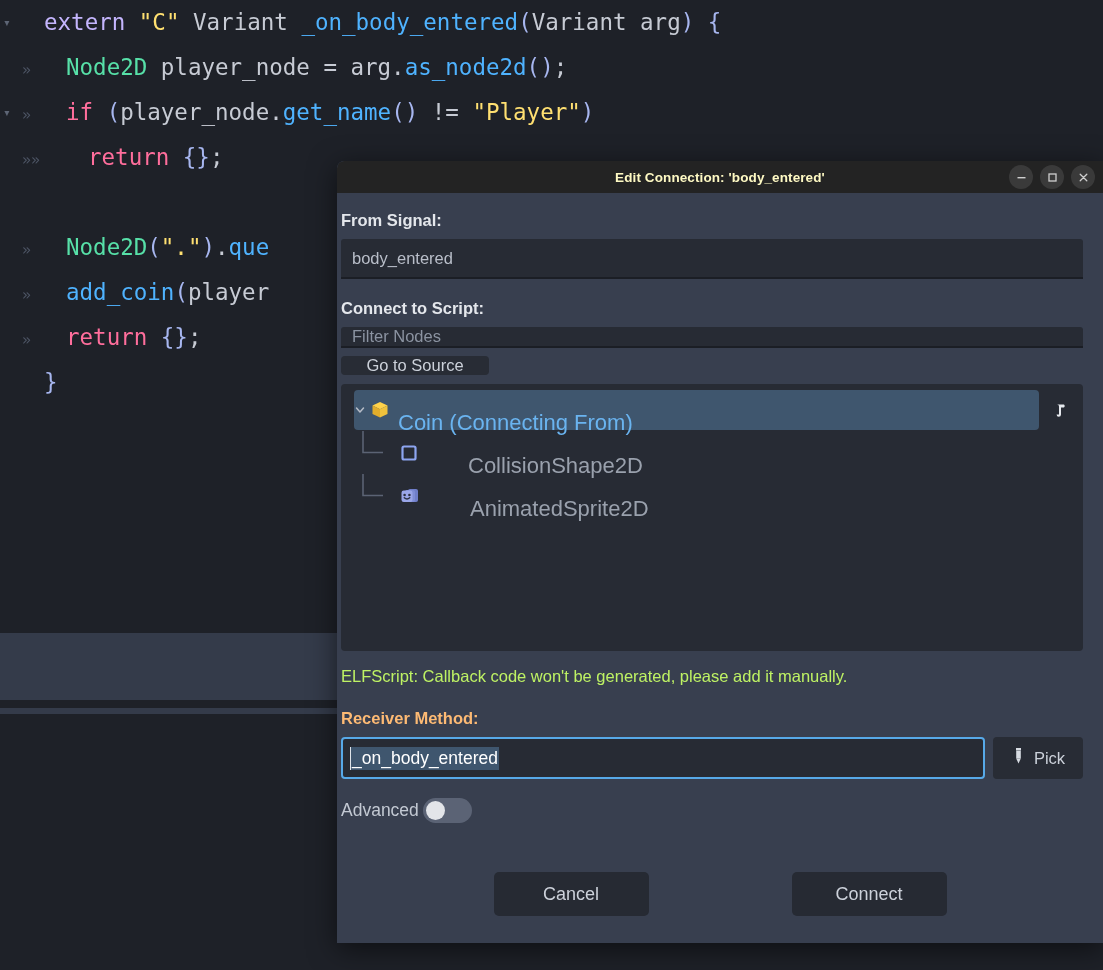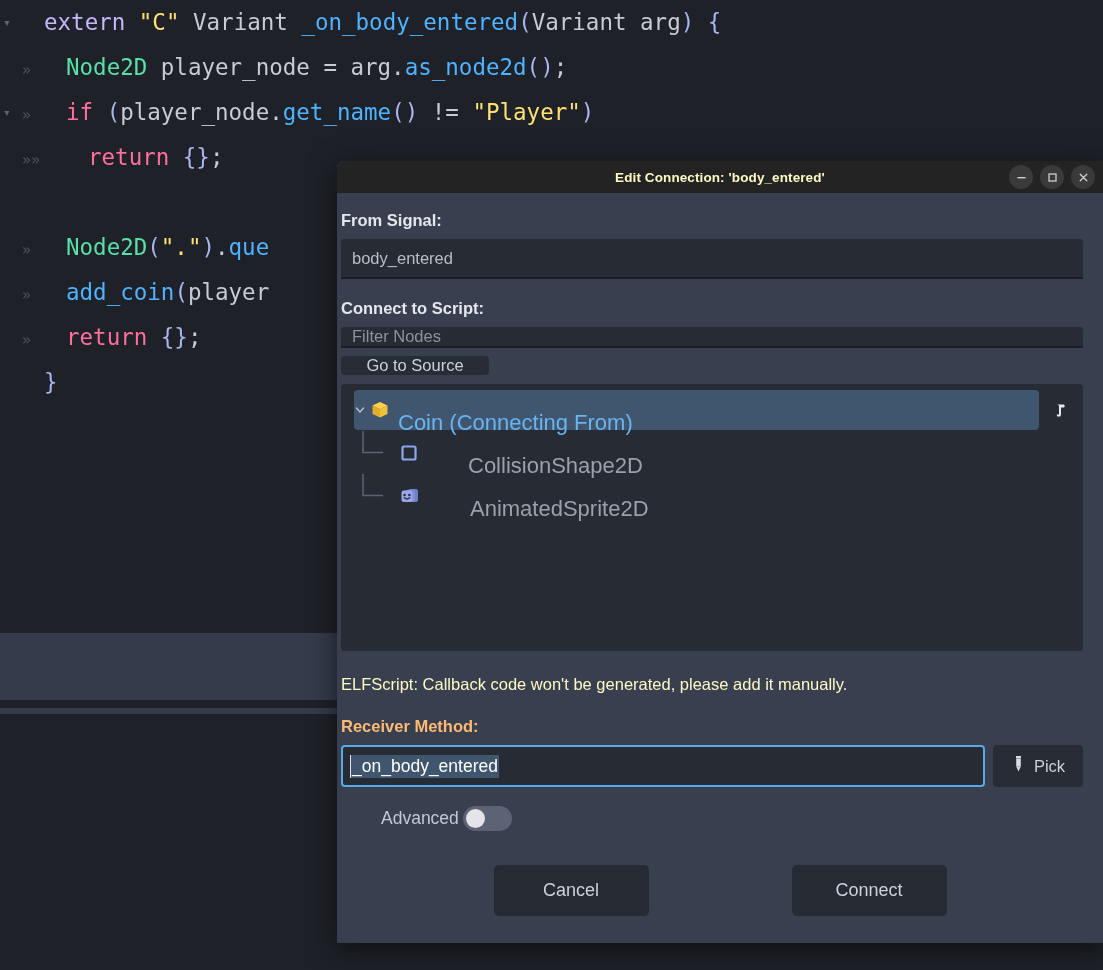--- a/index.html
+++ b/index.html
@@ -281,22 +281,22 @@
     width: 26px;
     height: 26px;
     display: flex;
     align-items: center;
     justify-content: center;
     cursor: pointer;
     z-index: 3;
   }
 
   .warn {
-    margin-top: 24px;
-    color: #fef9c3;
+    margin-top: 16px;
+    color: #bef264;
     font-size: 16.5px;
   }
 
   .recv-label {
     margin-top: 23px;
     color: #fdba74;
     font-size: 16.5px;
     font-weight: bold;
   }
 
@@ -330,21 +330,20 @@
   .pick-btn {
     width: 90px;
     height: 42px;
   }
 
   .adv-row {
     margin-top: 19px;
     display: flex;
     align-items: center;
     gap: 4px;
-    margin-left: 40px;
   }
 
   .adv-label {
     color: #c3c9d3;
     font-size: 17.5px;
   }
 
   .toggle {
     width: 49px;
     height: 25px;
@@ -367,21 +366,21 @@
     left: 0;
     right: 0;
     bottom: 27px;
     display: flex;
     justify-content: center;
     gap: 143px;
   }
 
   .footer .btn {
     width: 155px;
-    height: 51px;
+    height: 44px;
     font-size: 18px;
     background: #262a33;
     border-radius: 5px;
   }
 </style>
 </head>
 <body>
 
 <div id="root">
 

